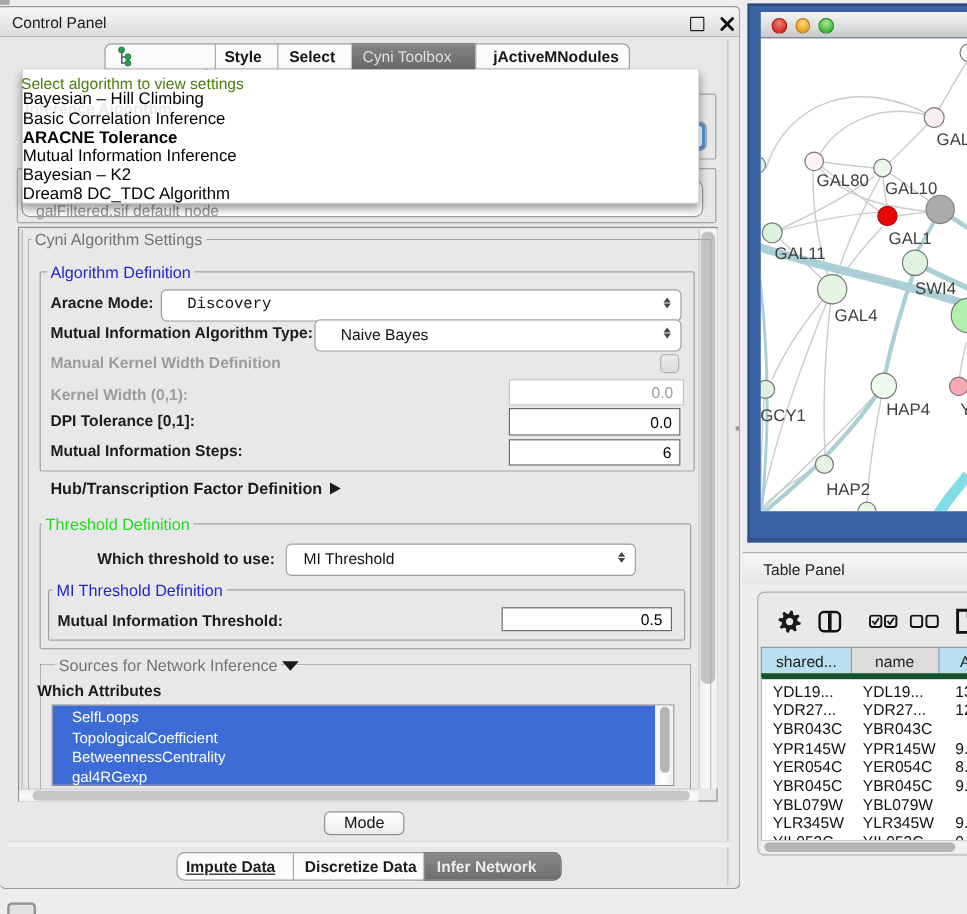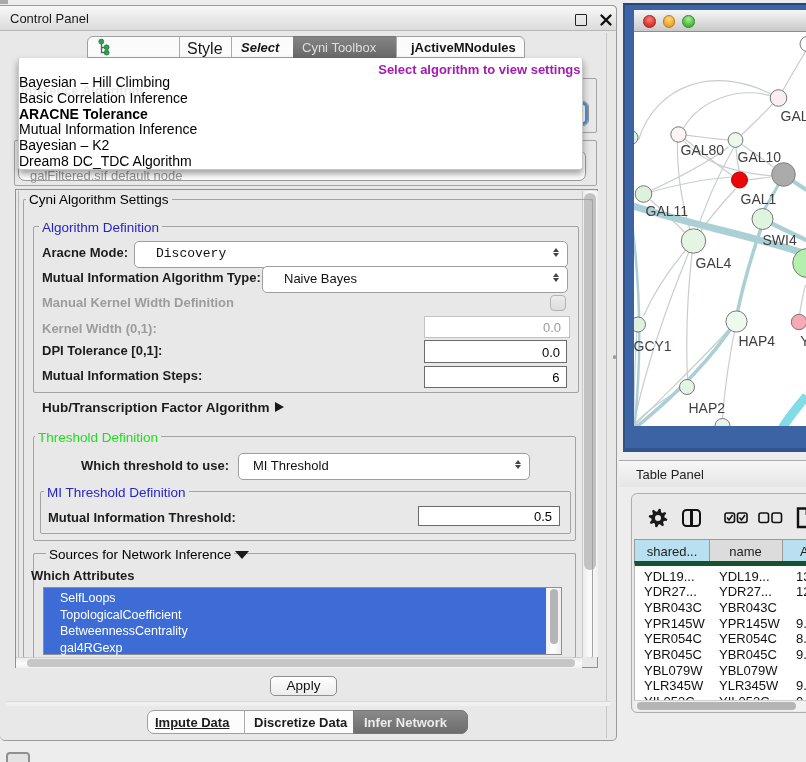--- a/index.html
+++ b/index.html
@@ -1,20 +1,20 @@
 <!DOCTYPE html>
 <html><head>
 <meta charset="utf-8">
 <style>
 html,body{margin:0;padding:0;}
 body{width:806px;height:762px;position:relative;overflow:hidden;background:#ededed;
  font-family:"Liberation Sans", sans-serif;-webkit-font-smoothing:antialiased;}
 .a{position:absolute;}
 .lbl{font-size:13px;font-weight:bold;color:#1c1c1c;white-space:nowrap;}
-.glbl{font-size:13.5px;color:#000000;white-space:nowrap;background:#e8e8e8;padding:0 3px;}
+.glbl{font-size:13.5px;color:#737373;white-space:nowrap;background:#e8e8e8;padding:0 3px;}
 .grp{position:absolute;border:1px solid #a3a3a3;border-radius:2px;}
 .combo{position:absolute;background:#fff;border:1px solid #9e9e9e;border-radius:5px;
  font-size:13px;color:#111;}
 .combo .tx{position:absolute;left:13px;top:4px;white-space:nowrap;}
 .arr{position:absolute;right:7px;width:7px;display:block;}
 .arr .up,.arr .dn{display:block;}
 .arr .up{width:0;height:0;border-left:3.5px solid transparent;border-right:3.5px solid transparent;
  border-bottom:4.5px solid #444;margin-bottom:1.5px;}
 .arr .dn{width:0;height:0;border-left:3.5px solid transparent;border-right:3.5px solid transparent;
  border-top:4.5px solid #444;}
@@ -44,41 +44,41 @@
 <div class="a" style="left:231px;top:36px;width:1px;height:22px;background:#aaa;"></div>
 <div class="a" style="left:293px;top:36px;width:103px;height:22px;background:linear-gradient(#848484,#686868);border-top:1px solid #777;box-sizing:border-box;"></div>
 <div class="a" style="left:396px;top:36px;width:1px;height:22px;background:#aaa;"></div>
 <svg class="a" style="left:96px;top:38px;" width="16" height="18" viewBox="0 0 16 18">
  <path d="M5.5 4 L5.5 14.5 L9 14.5 M5.5 9.5 L9 9.5" fill="none" stroke="#5a5f6b" stroke-width="1.3"></path>
  <circle cx="5.3" cy="3.6" r="2.5" fill="#2f9e4f" stroke="#1e7a38" stroke-width="0.7"></circle>
  <circle cx="10.6" cy="9.3" r="2.5" fill="#2f9e4f" stroke="#1e7a38" stroke-width="0.7"></circle>
  <circle cx="10.6" cy="14.6" r="2.5" fill="#2f9e4f" stroke="#1e7a38" stroke-width="0.7"></circle>
 </svg>
 <div class="a" style="left:112px;top:55px;font-size:17px;font-weight:bold;color:#1d4ed8;">Network</div>
-<div class="a" style="left:187px;top:40px;font-size:16px;font-weight:normal;color:#161616;">Style</div>
-<div class="a" style="left:241px;top:40px;font-size:13px;font-weight:bold;color:#161616;font-style:italic;">Select</div>
+<div class="a" style="left:187px;top:40px;font-size:13px;font-weight:bold;color:#161616;">Style</div>
+<div class="a" style="left:241px;top:40px;font-size:13px;font-weight:bold;color:#161616;">Select</div>
 <div class="a" style="left:302px;top:40px;font-size:13px;font-weight:normal;color:#dedede;">Cyni Toolbox</div>
 <div class="a" style="left:411px;top:40px;font-size:13px;font-weight:bold;color:#161616;">jActiveMNodules</div>
 
 <div class="a" style="left:606px;top:33px;width:1px;height:705px;background:#c6c6c6;"></div>
 
 <div class="a" style="left:300px;top:78px;width:295px;height:53px;border:1px solid #a3a3a3;border-radius:2px;"></div>
 
 <div class="a" style="left:430px;top:101px;width:159px;height:25px;background:#fff;
  border:1px solid #949494;border-radius:6px;box-shadow:inset 0 0 0 3px #4f93d8;box-sizing:border-box;"></div>
 
 <div class="a" style="left:14px;top:140px;width:581px;height:43.5px;border:1px solid #a3a3a3;border-radius:2px;"></div>
 <div class="a" style="left:18px;top:150px;width:568px;height:30.5px;background:#fff;
  border:1px solid #9a9a9a;border-radius:7px;box-sizing:border-box;"></div>
 <div class="a" style="left:30px;top:167.5px;font-size:13px;color:#989898;white-space:nowrap;">galFiltered.sif default node</div>
 
 <div class="a" style="left:17.5px;top:57.5px;width:563px;height:111px;background:#ffffff;
  border:1px solid #c8c8c8;border-top:none;border-radius:2px 2px 3px 3px;
  box-shadow:0 4px 7px rgba(0,0,0,0.38);"></div>
-<div class="a" style="left:17.5px;top:62px;width:563px;text-align:right;font-size:13px;color:#a21caf;font-weight:bold;">Select algorithm to view settings</div>
+<div class="a" style="left:17.5px;top:62px;width:563px;text-align:left;font-size:13px;color:#4d7c0f;">Select algorithm to view settings</div>
 <div class="a" style="left:21px;top:83px;font-size:13px;font-weight:bold;color:#e9e9e9;">Inference Algorithm</div>
 <div class="a" style="left:19px;top:75px;font-size:14px;color:#000;line-height:15.8px;white-space:nowrap;">
 Bayesian – Hill Climbing<br>
 Basic Correlation Inference<br>
 <b>ARACNE Tolerance</b><br>
 Mutual Information Inference<br>
 Bayesian – K2<br>
 Dream8 DC_TDC Algorithm
 </div>
 
@@ -115,21 +115,21 @@
 </div>
 <div class="lbl a" style="left:42px;top:294.5px;color:#9c9c9c;">Manual Kernel Width Definition</div>
 <div class="a" style="left:550px;top:294.5px;width:16px;height:16px;border:1px solid #b3b3b3;border-radius:4px;background:linear-gradient(#ececec,#dcdcdc);box-sizing:border-box;"></div>
 <div class="lbl a" style="left:42px;top:320.5px;color:#9c9c9c;">Kernel Width (0,1):</div>
 <div class="tfield" style="left:424px;top:315.5px;width:146px;height:22.5px;border:1px solid #c2c2c2;color:#9c9c9c;padding:3.5px 8px 0 0;box-sizing:border-box;">0.0</div>
 <div class="lbl a" style="left:42px;top:343px;">DPI Tolerance [0,1]:</div>
 <div class="tfield" style="left:424px;top:339.5px;width:143px;height:23.5px;border:1px solid #6b6b6b;color:#000;padding:4px 6px 0 0;box-sizing:border-box;">0.0</div>
 <div class="lbl a" style="left:42px;top:368px;">Mutual Information Steps:</div>
 <div class="tfield" style="left:424px;top:365.5px;width:142.5px;height:22.5px;border:1px solid #6b6b6b;color:#000;padding:3.5px 6px 0 0;box-sizing:border-box;">6</div>
 
-<div class="lbl a" style="left:42px;top:399.5px;font-size:13.5px;">Hub/Transcription Factor Algorithm</div>
+<div class="lbl a" style="left:42px;top:399.5px;font-size:13.5px;">Hub/Transcription Factor Definition</div>
 <div class="a" style="left:275px;top:402px;width:0;height:0;border-top:5.5px solid transparent;border-bottom:5.5px solid transparent;border-left:9px solid #1a1a1a;"></div>
 
 <div class="grp" style="left:32.5px;top:436px;width:541px;height:103px;"></div>
 <div class="glbl" style="position:absolute;left:35px;top:429.5px;color:#1fdd1f;">Threshold Definition</div>
 <div class="lbl a" style="left:81px;top:457.5px;">Which threshold to use:</div>
 <div class="combo" style="left:238px;top:453px;width:290px;height:25px;">
  <span class="tx" style="left:14px;">MI Threshold</span>
  <span class="arr" style="top:5.5px;">
       <span class="up"></span>
       <span class="dn"></span>
@@ -147,21 +147,21 @@
 <div class="lbl a" style="left:31px;top:567.5px;">Which Attributes</div>
 
 <div class="a" style="left:43px;top:587px;width:519px;height:68px;border:1px solid #8f8f8f;background:#fff;box-sizing:border-box;"></div>
 <div class="a" style="left:44px;top:588px;width:502px;height:66px;background:#3d6cd7;"></div>
 <div class="a" style="left:60px;top:590px;font-size:12.5px;color:#fff;line-height:16.6px;white-space:nowrap;">SelfLoops<br>TopologicalCoefficient<br>BetweennessCentrality<br>gal4RGexp</div>
 <div class="a" style="left:546px;top:588px;width:15px;height:66px;background:linear-gradient(90deg,#f2f2f2,#fdfdfd 50%,#ededed);"></div>
 <div class="a" style="left:549.5px;top:589px;width:8px;height:55px;background:#b5b5b5;border-radius:4px;"></div>
 
 <div class="a" style="left:6px;top:700.5px;width:605px;height:4px;background:#f0f0f0;border-top:1px solid #d8d8d8;border-radius:0 0 4px 4px;"></div>
 <div class="a" style="left:270px;top:676px;width:67px;height:19.5px;background:linear-gradient(#ffffff,#ececec);
- border:1px solid #8f8f8f;border-radius:5px;box-sizing:border-box;text-align:center;font-size:13.5px;color:#111;padding-top:1px;">Apply</div>
+ border:1px solid #8f8f8f;border-radius:5px;box-sizing:border-box;text-align:center;font-size:13.5px;color:#111;padding-top:1px;">Mode</div>
 
 <div class="a" style="left:147px;top:710px;width:321px;height:24px;background:#fcfcfc;
  border:1px solid #9f9f9f;border-radius:7px;box-sizing:border-box;"></div>
 <div class="a" style="left:243.5px;top:710px;width:1px;height:24px;background:#aaa;"></div>
 <div class="a" style="left:353px;top:710px;width:115px;height:24px;background:linear-gradient(#8a8a8a,#6d6d6d);border-radius:0 7px 7px 0;border:1px solid #777;box-sizing:border-box;"></div>
 <div class="lbl a" style="left:155px;top:715px;text-decoration:underline;">Impute Data</div>
 <div class="lbl a" style="left:254px;top:715px;">Discretize Data</div>
 <div class="lbl a" style="left:364px;top:715px;color:#ececec;">Infer Network</div>
 
 <div class="a" style="left:613px;top:355px;width:3px;height:4px;background:#9a9a9a;border-radius:1.5px;"></div>

